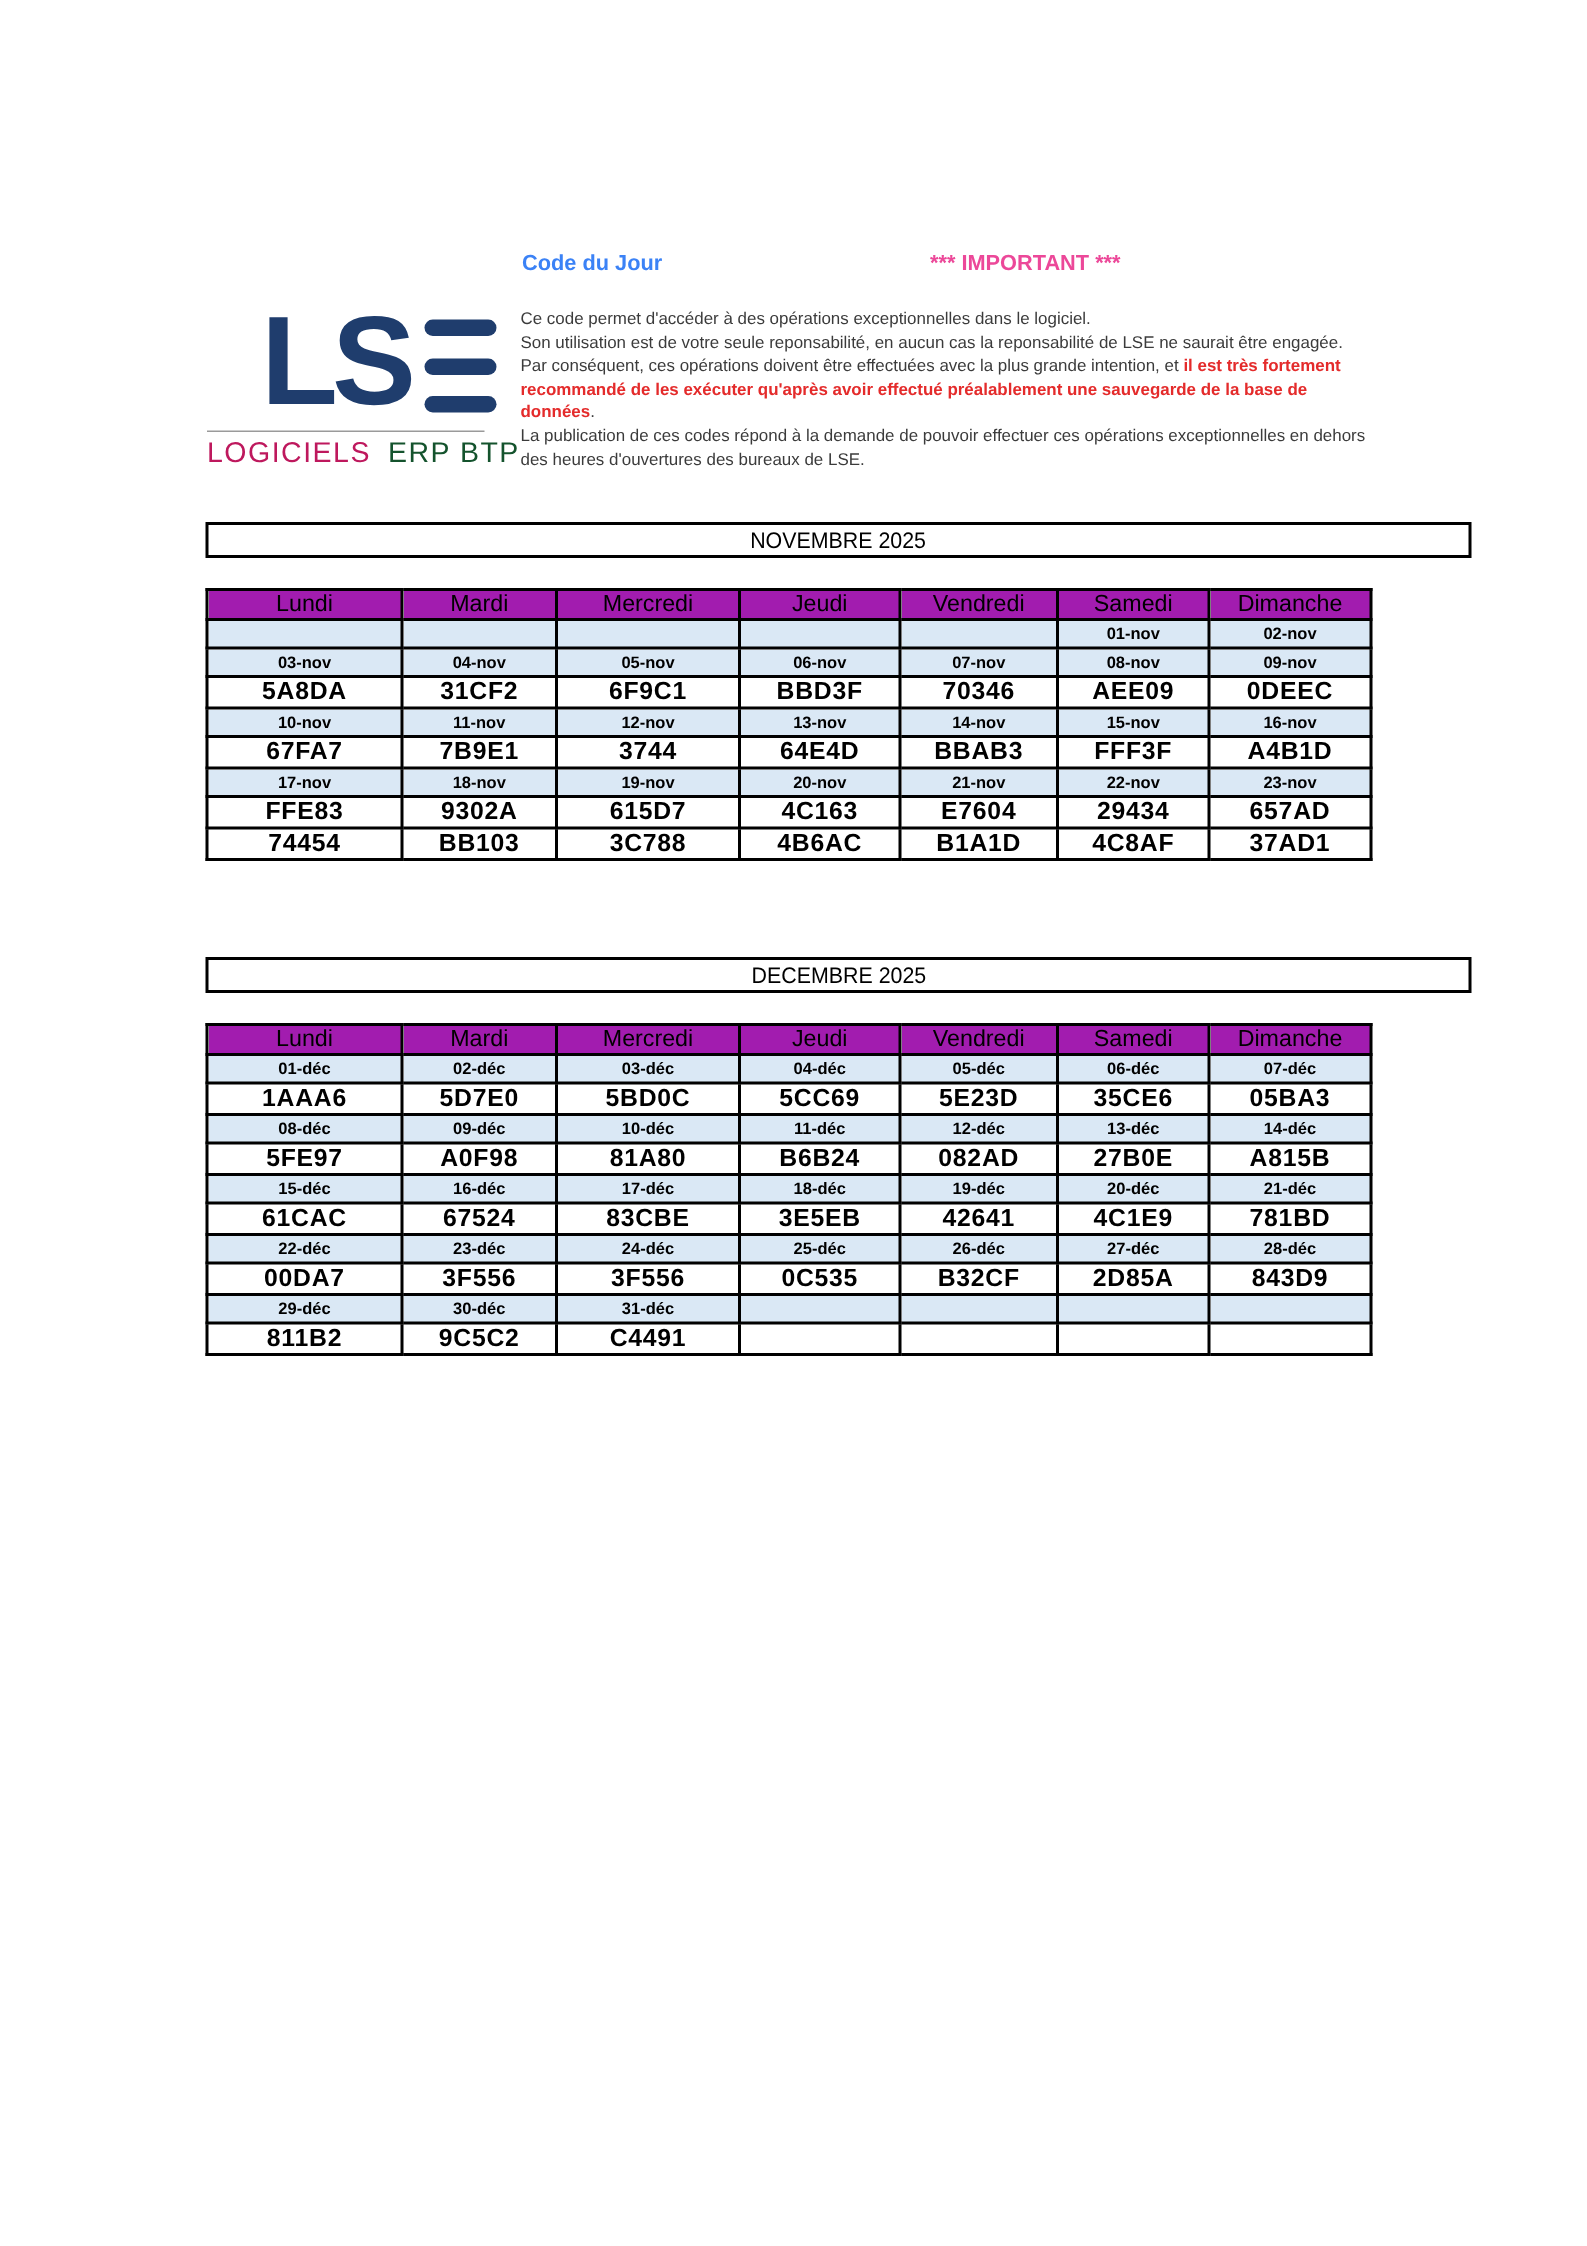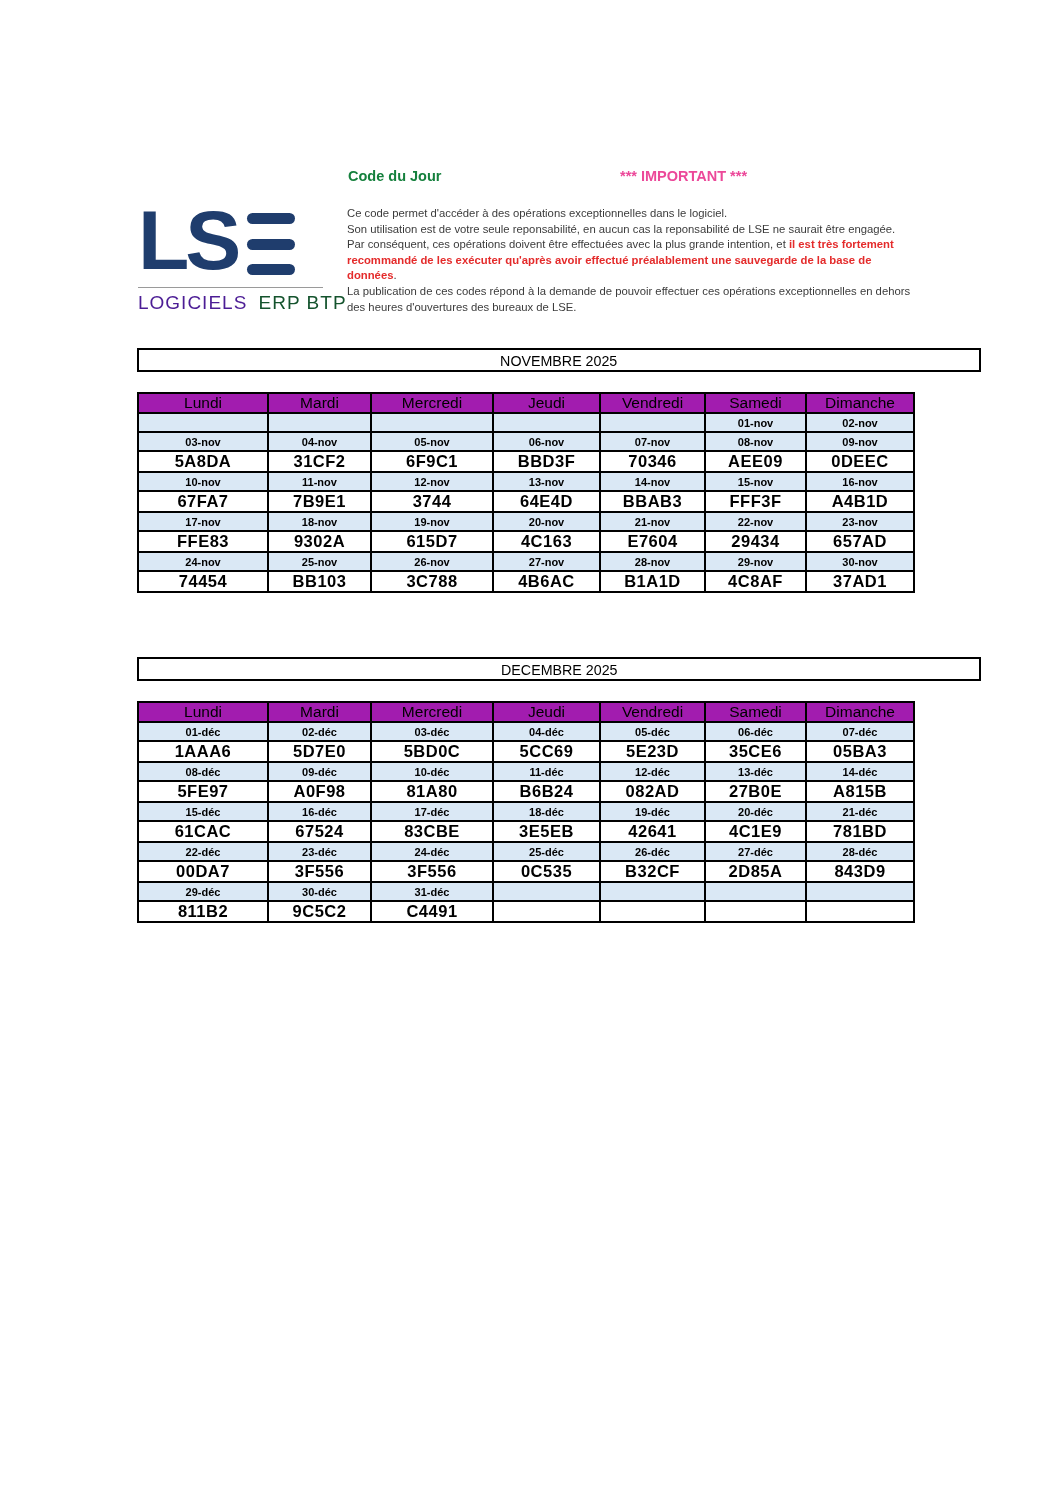--- a/index.html
+++ b/index.html
@@ -9,32 +9,33 @@
     position:relative; width:1058px; height:1497px; background:#fff;
     overflow:hidden; margin:0 auto;
   }
 
   
   .logo { position:absolute; left:138px; top:196px; width:190px; }
   .logo-main { display:flex; align-items:flex-start; height:88px; }
   .logo-ls {
     font-size:84px; font-weight:700; letter-spacing:-4px; line-height:88px;
     color:#1F3D6D;
+    margin-left:36px;
   }
   .logo-bars { display:flex; flex-direction:column; justify-content:space-between;
     height:62px; margin-top:17px; margin-left:10px; }
   .logo-bars i { display:block; width:48px; height:11px; background:#1F3D6D;
     border-radius:6px; }
   .logo-rule { width:185px; height:1px; background:#9a9a9a; margin:3px 0 4px 0; }
   .logo-sub { font-size:19px; letter-spacing:1px; font-weight:400; white-space:nowrap; }
-  .sub-gray { color:#4c1d95; }
+  .sub-gray { color:#be185d; }
   .sub-gold { color:#14532d; margin-left:5px; }
 
   
-  .doc-title { position:absolute; left:348px; top:168px; font-size:14.5px; font-weight:700; color:#15803d; }
+  .doc-title { position:absolute; left:348px; top:168px; font-size:14.5px; font-weight:700; color:#3b82f6; }
   .doc-important { position:absolute; left:620px; top:168px; font-size:14.5px; font-weight:700; color:#ec4899; }
   .doc-paragraph {
     position:absolute; left:347px; top:206px; width:566px;
     font-size:11.3px; line-height:15.6px; color:#3b3b3b;
   }
   .doc-paragraph .red { color:#E42B2B; font-weight:700; }
 
   
   .calendars { position:absolute; left:137px; top:348px; width:776px; }
   .calendar { margin-bottom:64px; }
@@ -167,29 +168,20 @@
               <td>23-nov</td>
             </tr>
             <tr class="code-row">
               <td>FFE83</td>
               <td>9302A</td>
               <td>615D7</td>
               <td>4C163</td>
               <td>E7604</td>
               <td>29434</td>
               <td>657AD</td>
-            </tr>
-            <tr class="date-row">
-              <td>24-nov</td>
-              <td>25-nov</td>
-              <td>26-nov</td>
-              <td>27-nov</td>
-              <td>28-nov</td>
-              <td>29-nov</td>
-              <td>30-nov</td>
             </tr>
             <tr class="code-row">
               <td>74454</td>
               <td>BB103</td>
               <td>3C788</td>
               <td>4B6AC</td>
               <td>B1A1D</td>
               <td>4C8AF</td>
               <td>37AD1</td>
             </tr>

